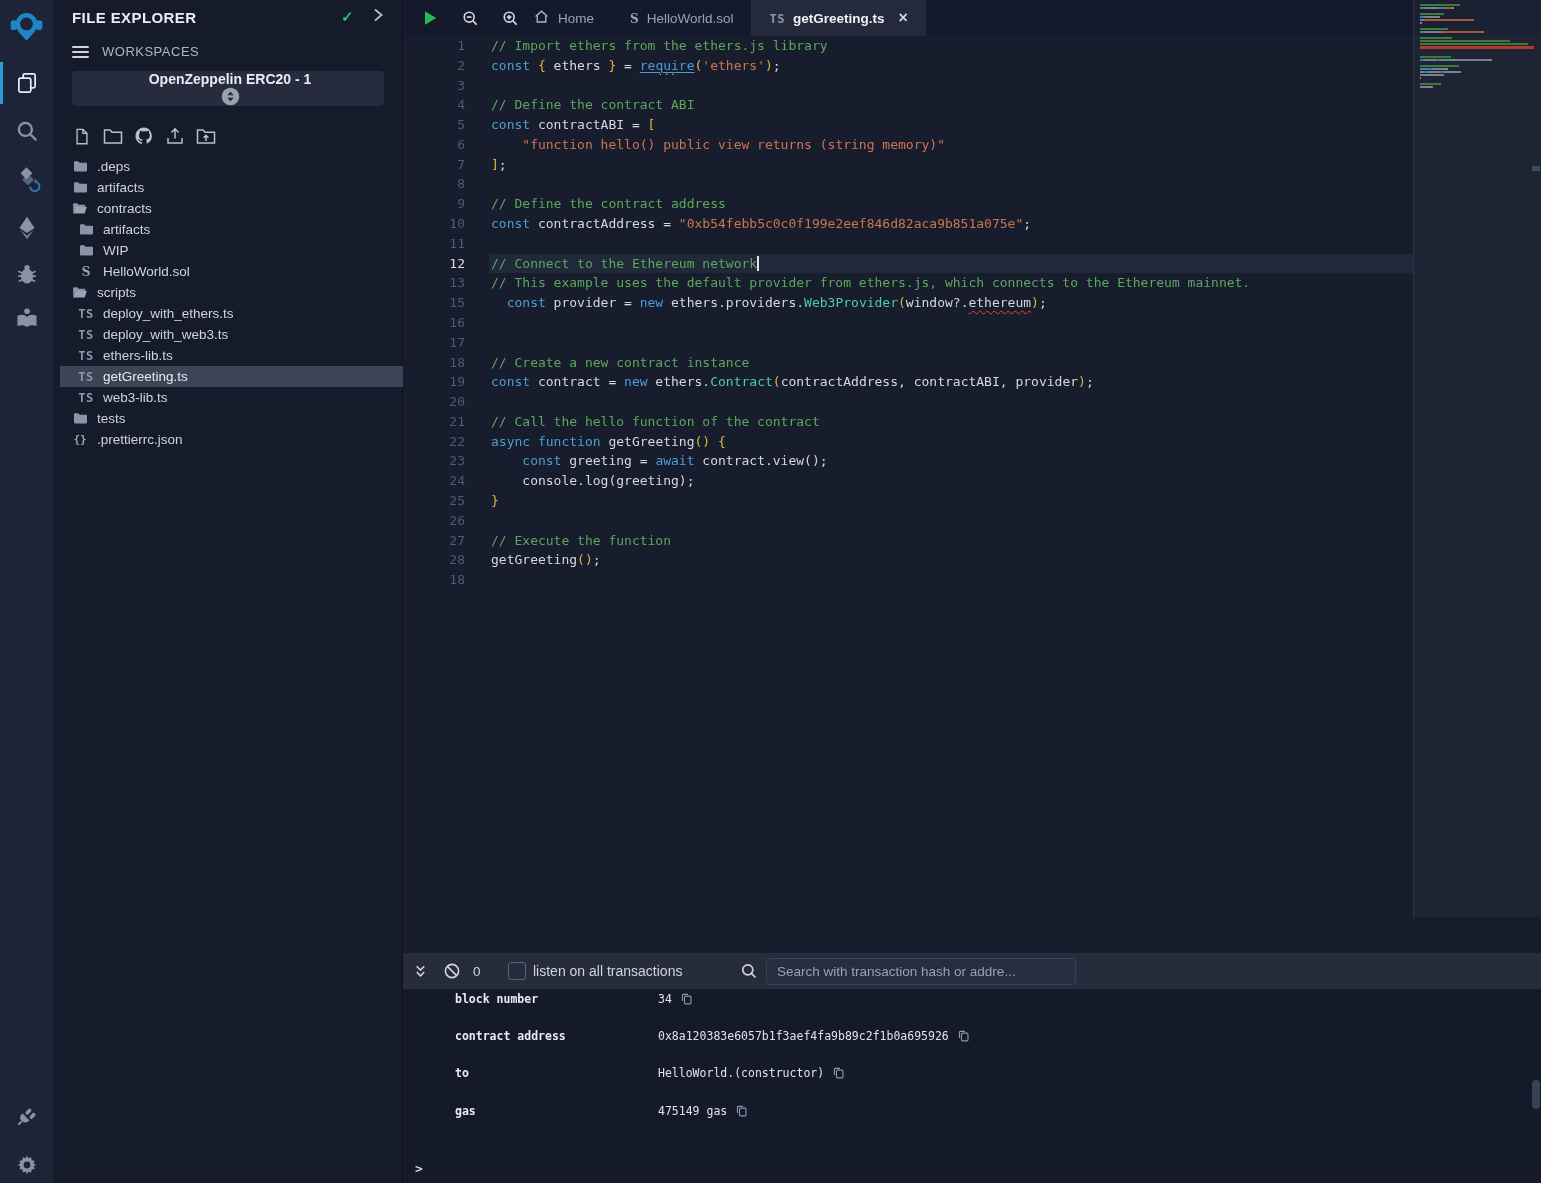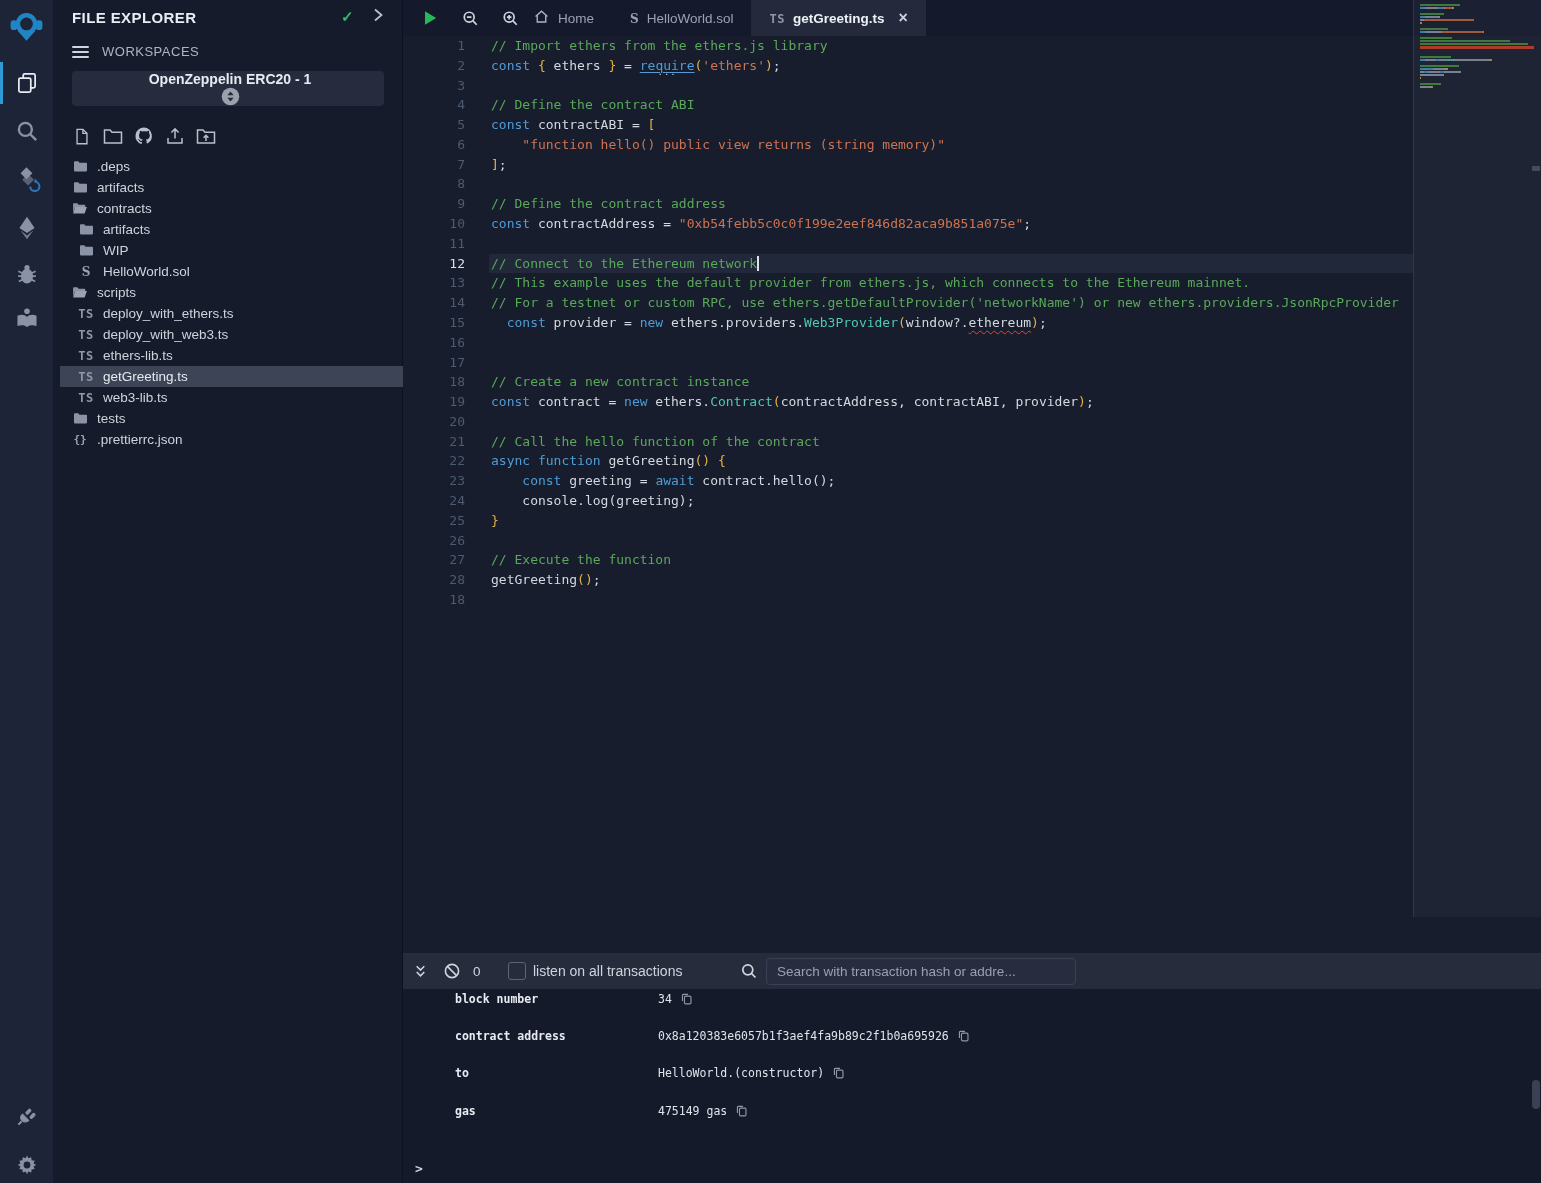--- a/index.html
+++ b/index.html
@@ -374,30 +374,29 @@
         <div class="code-line"><span class="ln">4</span><span class="code"><span class="tok-cm">// Define the contract ABI</span></span></div>
         <div class="code-line"><span class="ln">5</span><span class="code"><span class="tok-kw">const</span><span class="tok-pl"> contractABI = </span><span class="tok-b1">[</span></span></div>
         <div class="code-line"><span class="ln">6</span><span class="code"><span class="tok-pl">    </span><span class="tok-str">"function hello() public view returns (string memory)"</span></span></div>
         <div class="code-line"><span class="ln">7</span><span class="code"><span class="tok-b1">]</span><span class="tok-pl">;</span></span></div>
         <div class="code-line"><span class="ln">8</span><span class="code"></span></div>
         <div class="code-line"><span class="ln">9</span><span class="code"><span class="tok-cm">// Define the contract address</span></span></div>
         <div class="code-line"><span class="ln">10</span><span class="code"><span class="tok-kw">const</span><span class="tok-pl"> contractAddress = </span><span class="tok-str">"0xb54febb5c0c0f199e2eef846d82aca9b851a075e"</span><span class="tok-pl">;</span></span></div>
         <div class="code-line"><span class="ln">11</span><span class="code"></span></div>
         <div class="code-line active"><span class="ln">12</span><span class="code"><span class="tok-cm">// Connect to the Ethereum network</span><span class="cursor"></span></span></div>
         <div class="code-line"><span class="ln">13</span><span class="code"><span class="tok-cm">// This example uses the default provider from ethers.js, which connects to the Ethereum mainnet.</span></span></div>
-        <div class="code-line"><span class="ln">14</span><span class="code"><span class="tok-cm">// For a testnet or custom RPC, use ethers.getDefaultProvider('networkName') or new ethers.providers.JsonRpcProvider</span></span></div>
         <div class="code-line"><span class="ln">15</span><span class="code"><span class="tok-pl">  </span><span class="tok-kw">const</span><span class="tok-pl"> provider = </span><span class="tok-kw">new</span><span class="tok-pl"> ethers.providers.</span><span class="tok-cls">Web3Provider</span><span class="tok-b1">(</span><span class="tok-pl">window?.</span><span class="tok-err">ethereum</span><span class="tok-b1">)</span><span class="tok-pl">;</span></span></div>
         <div class="code-line"><span class="ln">16</span><span class="code"></span></div>
         <div class="code-line"><span class="ln">17</span><span class="code"></span></div>
         <div class="code-line"><span class="ln">18</span><span class="code"><span class="tok-cm">// Create a new contract instance</span></span></div>
         <div class="code-line"><span class="ln">19</span><span class="code"><span class="tok-kw">const</span><span class="tok-pl"> contract = </span><span class="tok-kw">new</span><span class="tok-pl"> ethers.</span><span class="tok-cls">Contract</span><span class="tok-b1">(</span><span class="tok-pl">contractAddress, contractABI, provider</span><span class="tok-b1">)</span><span class="tok-pl">;</span></span></div>
         <div class="code-line"><span class="ln">20</span><span class="code"></span></div>
         <div class="code-line"><span class="ln">21</span><span class="code"><span class="tok-cm">// Call the hello function of the contract</span></span></div>
         <div class="code-line"><span class="ln">22</span><span class="code"><span class="tok-kw">async</span><span class="tok-pl"> </span><span class="tok-kw">function</span><span class="tok-pl"> getGreeting</span><span class="tok-b1">()</span><span class="tok-pl"> </span><span class="tok-b1">{</span></span></div>
-        <div class="code-line"><span class="ln">23</span><span class="code"><span class="tok-pl">    </span><span class="tok-kw">const</span><span class="tok-pl"> greeting = </span><span class="tok-kw">await</span><span class="tok-pl"> contract.hello();</span></span></div>
+        <div class="code-line"><span class="ln">23</span><span class="code"><span class="tok-pl">    </span><span class="tok-kw">const</span><span class="tok-pl"> greeting = </span><span class="tok-kw">await</span><span class="tok-pl"> contract.view();</span></span></div>
         <div class="code-line"><span class="ln">24</span><span class="code"><span class="tok-pl">    console.log(greeting);</span></span></div>
         <div class="code-line"><span class="ln">25</span><span class="code"><span class="tok-b1">}</span></span></div>
         <div class="code-line"><span class="ln">26</span><span class="code"></span></div>
         <div class="code-line"><span class="ln">27</span><span class="code"><span class="tok-cm">// Execute the function</span></span></div>
         <div class="code-line"><span class="ln">28</span><span class="code"><span class="tok-pl">getGreeting</span><span class="tok-b1">()</span><span class="tok-pl">;</span></span></div>
         <div class="code-line"><span class="ln">18</span><span class="code"></span></div>
       </div>
 
     <div class="minimap-col">
       <div class="minimap" id="minimap">

